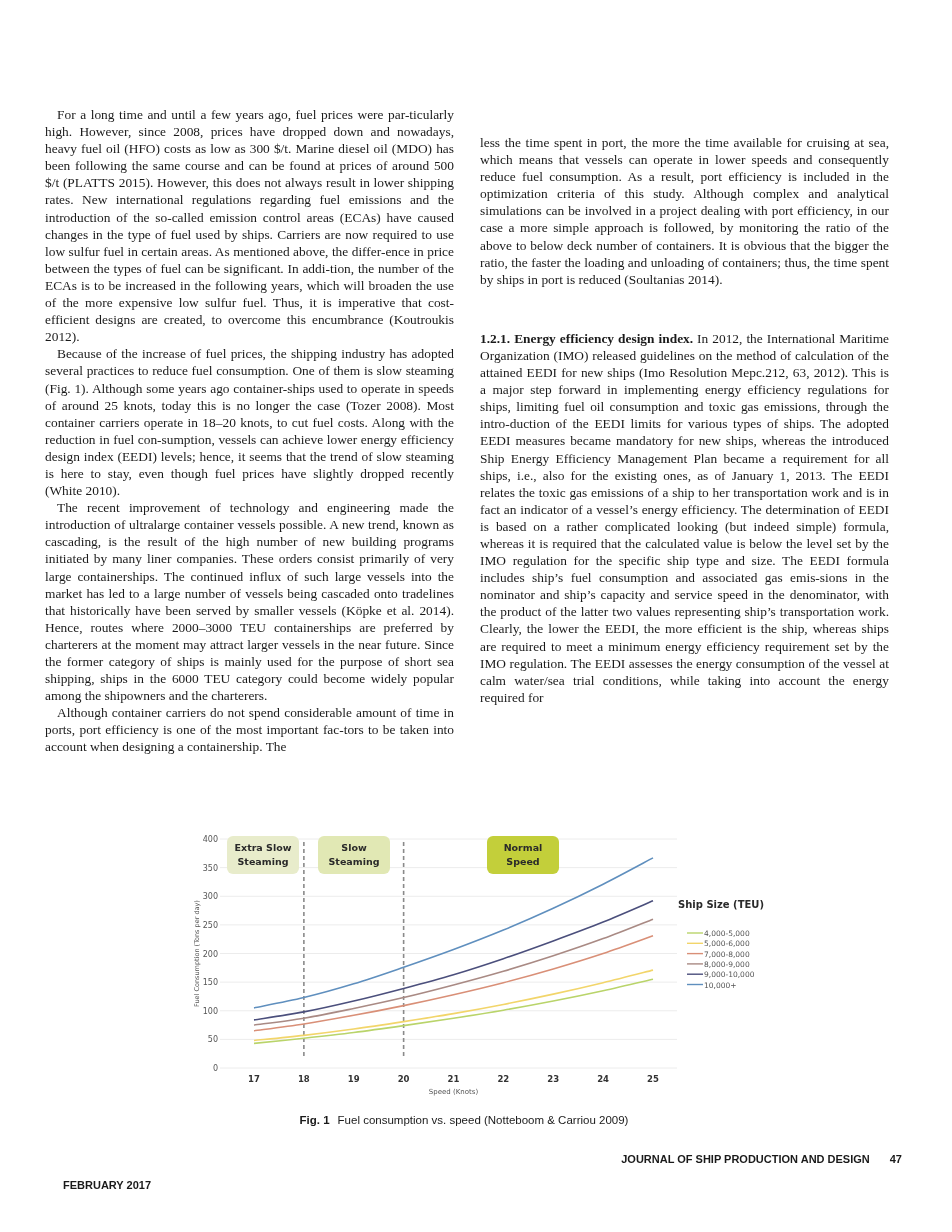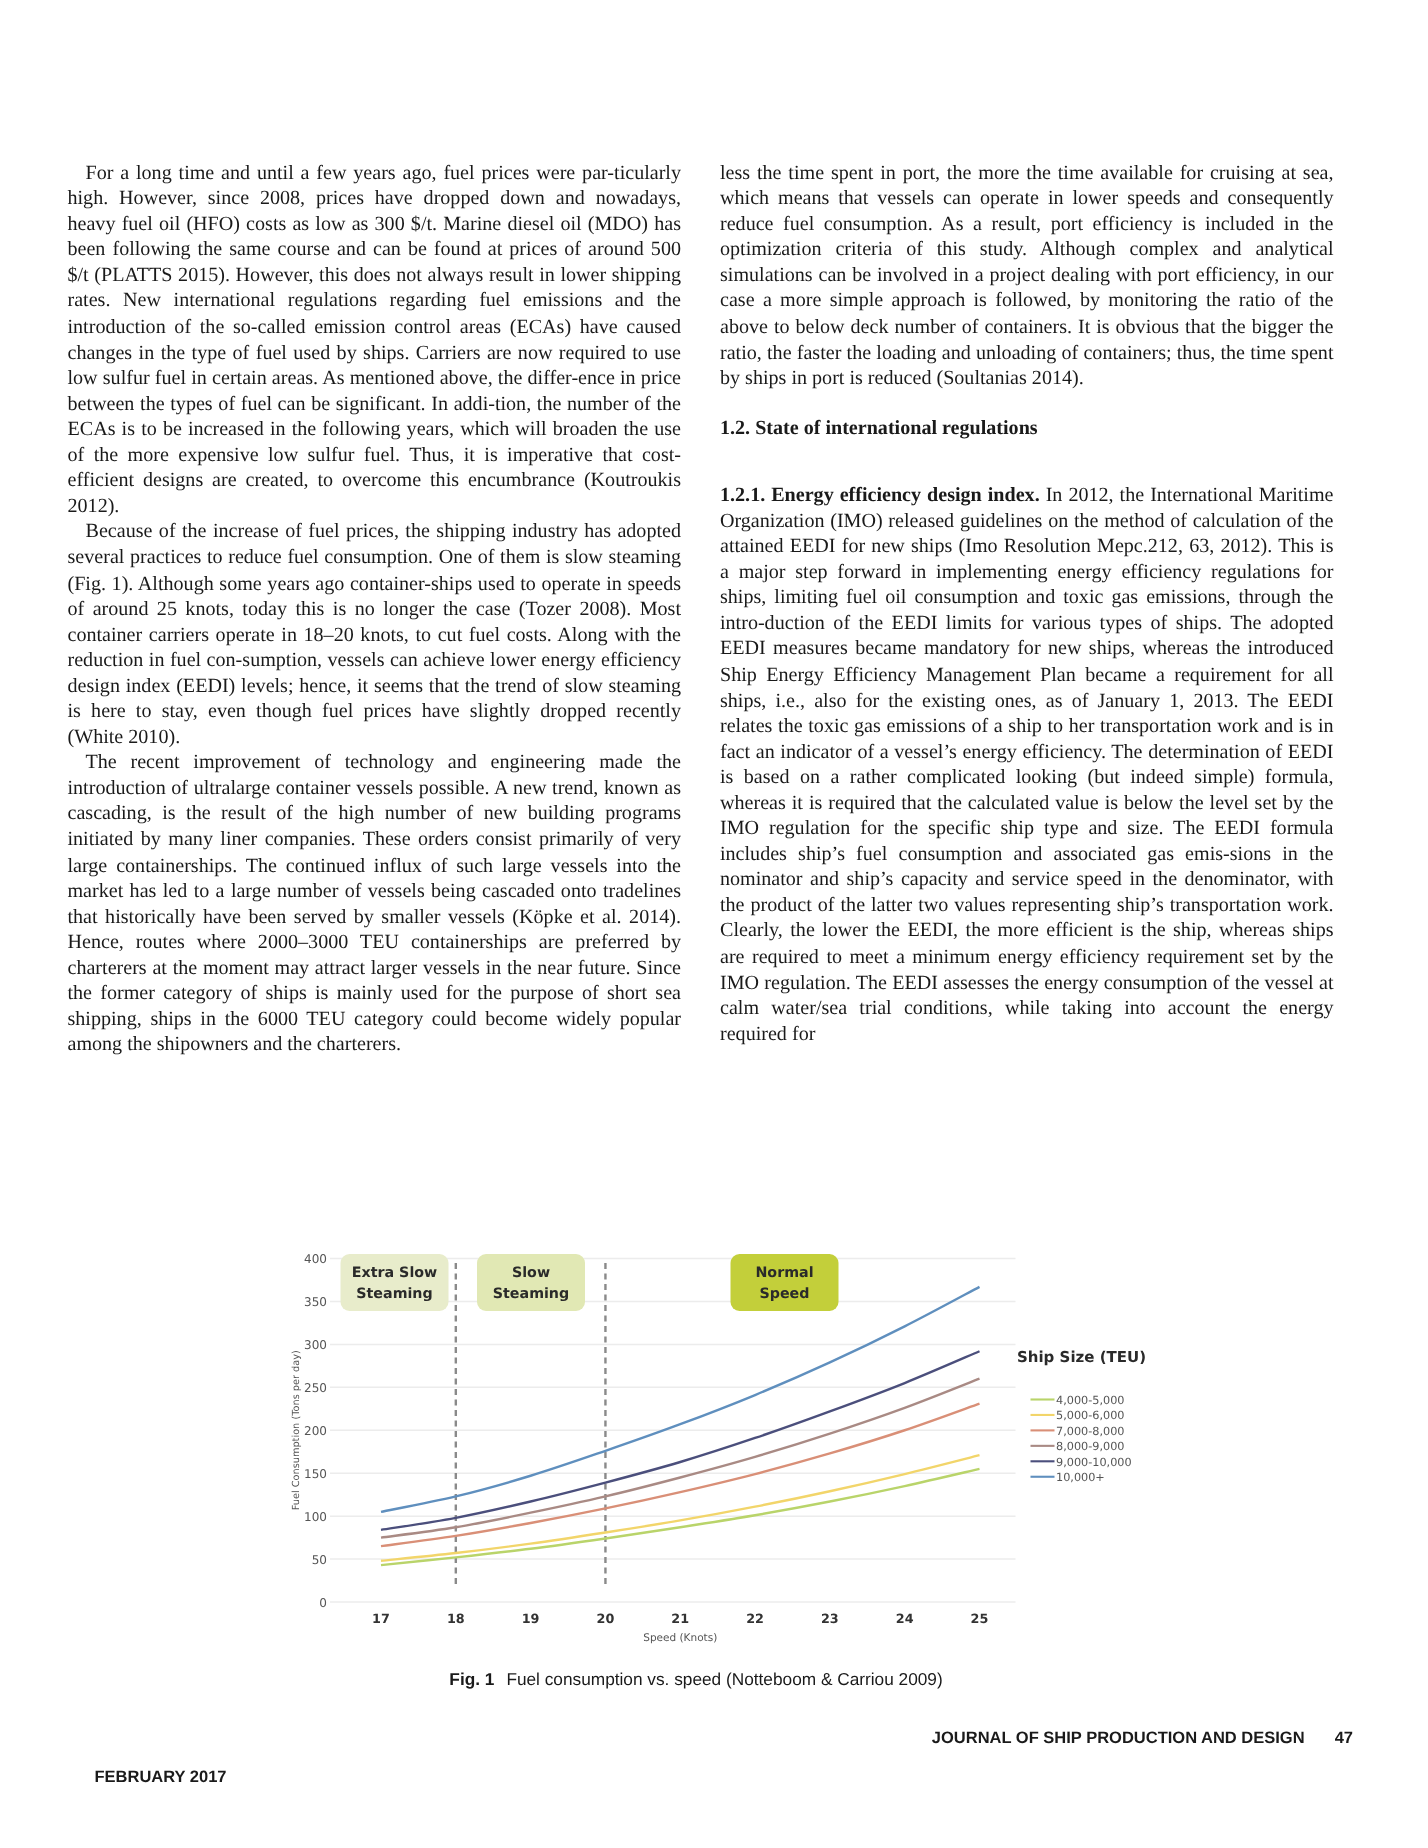--- a/index.html
+++ b/index.html
@@ -1,45 +1,45 @@
 <!DOCTYPE html>
 <html><head>
 <meta charset="utf-8">
 <style>
   html, body { margin:0; padding:0; background:#ffffff; }
   body { width:952px; height:1232px; position:relative; overflow:hidden; color:#1a1a1a; }
   .col { position:absolute; top:106px; width:409px; font-family:"Liberation Serif", serif; font-size:13.4px; line-height:17.1px; text-align:justify; hyphens:manual; }
   .col.left { left:45px; }
   .col.right { left:480px; }
   .col p { margin:0; text-indent:12px; }
-  .col p.noindent { text-indent:0; }
+  .col p.noindent { text-indent:0;margin-top:28px; }
   .col h3 { margin:16px 0 14px 0; font-size:13.4px; font-weight:bold; line-height:17px; }
   .col .gap { height:14px; }
   .col b.sub { font-weight:bold; }
   .figure { position:absolute; left:190px; top:828px; width:600px; height:270px; }
   .caption { position:absolute; top:1114px; left:0; width:928px; text-align:center; font-family:"Liberation Sans", sans-serif; font-size:11.5px; color:#1a1a1a; }
   .caption b { font-weight:bold; margin-right:8px; }
   .footer { position:absolute; top:1153px; font-family:"Liberation Sans", sans-serif; font-size:11px; font-weight:bold; color:#1a1a1a; }
   .footer.left { left:63px;margin-top:26px; }
   .footer.right { right:50px; }
   .footer.right .pg { margin-left:20px; }
   svg text { font-family:"DejaVu Sans", sans-serif; }
 </style>
 </head>
 <body>
 
 <div class="col left">
   <p>For a long time and until a few years ago, fuel prices were par-ticularly high. However, since 2008, prices have dropped down and nowadays, heavy fuel oil (HFO) costs as low as 300 $/t. Marine diesel oil (MDO) has been following the same course and can be found at prices of around 500 $/t (PLATTS 2015). However, this does not always result in lower shipping rates. New international regulations regarding fuel emissions and the introduction of the so-called emission control areas (ECAs) have caused changes in the type of fuel used by ships. Carriers are now required to use low sulfur fuel in certain areas. As mentioned above, the differ-ence in price between the types of fuel can be significant. In addi-tion, the number of the ECAs is to be increased in the following years, which will broaden the use of the more expensive low sulfur fuel. Thus, it is imperative that cost-efficient designs are created, to overcome this encumbrance (Koutroukis 2012).</p>
   <p>Because of the increase of fuel prices, the shipping industry has adopted several practices to reduce fuel consumption. One of them is slow steaming (Fig. 1). Although some years ago container-ships used to operate in speeds of around 25 knots, today this is no longer the case (Tozer 2008). Most container carriers operate in 18–20 knots, to cut fuel costs. Along with the reduction in fuel con-sumption, vessels can achieve lower energy efficiency design index (EEDI) levels; hence, it seems that the trend of slow steaming is here to stay, even though fuel prices have slightly dropped recently (White 2010).</p>
   <p>The recent improvement of technology and engineering made the introduction of ultralarge container vessels possible. A new trend, known as cascading, is the result of the high number of new building programs initiated by many liner companies. These orders consist primarily of very large containerships. The continued influx of such large vessels into the market has led to a large number of vessels being cascaded onto tradelines that historically have been served by smaller vessels (Köpke et al. 2014). Hence, routes where 2000–3000 TEU containerships are preferred by charterers at the moment may attract larger vessels in the near future. Since the former category of ships is mainly used for the purpose of short sea shipping, ships in the 6000 TEU category could become widely popular among the shipowners and the charterers.</p>
+  <p>Although container carriers do not spend considerable amount of time in ports, port efficiency is one of the most important fac-tors to be taken into account when designing a containership. The</p>
 </div>
 
 <div class="col right">
   <p class="noindent">less the time spent in port, the more the time available for cruising at sea, which means that vessels can operate in lower speeds and consequently reduce fuel consumption. As a result, port efficiency is included in the optimization criteria of this study. Although complex and analytical simulations can be involved in a project dealing with port efficiency, in our case a more simple approach is followed, by monitoring the ratio of the above to below deck number of containers. It is obvious that the bigger the ratio, the faster the loading and unloading of containers; thus, the time spent by ships in port is reduced (Soultanias 2014).</p>
-  <h3>1.2.  State of international regulations</h3>
   <div class="gap"></div>
   <p class="noindent"><b class="sub">1.2.1.  Energy efficiency design index.</b><span> In 2012, the International Maritime Organization (IMO) released guidelines on the method of calculation of the attained EEDI for new ships (Imo Resolution Mepc.212, 63, 2012). This is a major step forward in implementing energy efficiency regulations for ships, limiting fuel oil consumption and toxic gas emissions, through the intro-duction of the EEDI limits for various types of ships. The adopted EEDI measures became mandatory for new ships, whereas the introduced Ship Energy Efficiency Management Plan became a requirement for all ships, i.e., also for the existing ones, as of January 1, 2013. The EEDI relates the toxic gas emissions of a ship to her transportation work and is in fact an indicator of a vessel’s energy efficiency. The determination of EEDI is based on a rather complicated looking (but indeed simple) formula, whereas it is required that the calculated value is below the level set by the IMO regulation for the specific ship type and size. The EEDI formula includes ship’s fuel consumption and associated gas emis-sions in the nominator and ship’s capacity and service speed in the denominator, with the product of the latter two values representing ship’s transportation work. Clearly, the lower the EEDI, the more efficient is the ship, whereas ships are required to meet a minimum energy efficiency requirement set by the IMO regulation. The EEDI assesses the energy consumption of the vessel at calm water/sea trial conditions, while taking into account the energy required for</span></p>
 </div>
 
 <div class="figure">
   <svg id="chart" width="600" height="270" viewBox="0 0 600 270">
       <line x1="30" x2="487" y1="240" y2="240" stroke="#ececec" stroke-width="1"></line>
       <text x="28" y="243" font-size="8" fill="#555" text-anchor="end">0</text>
       <line x1="30" x2="487" y1="211.375" y2="211.375" stroke="#ececec" stroke-width="1"></line>
       <text x="28" y="214.375" font-size="8" fill="#555" text-anchor="end">50</text>

